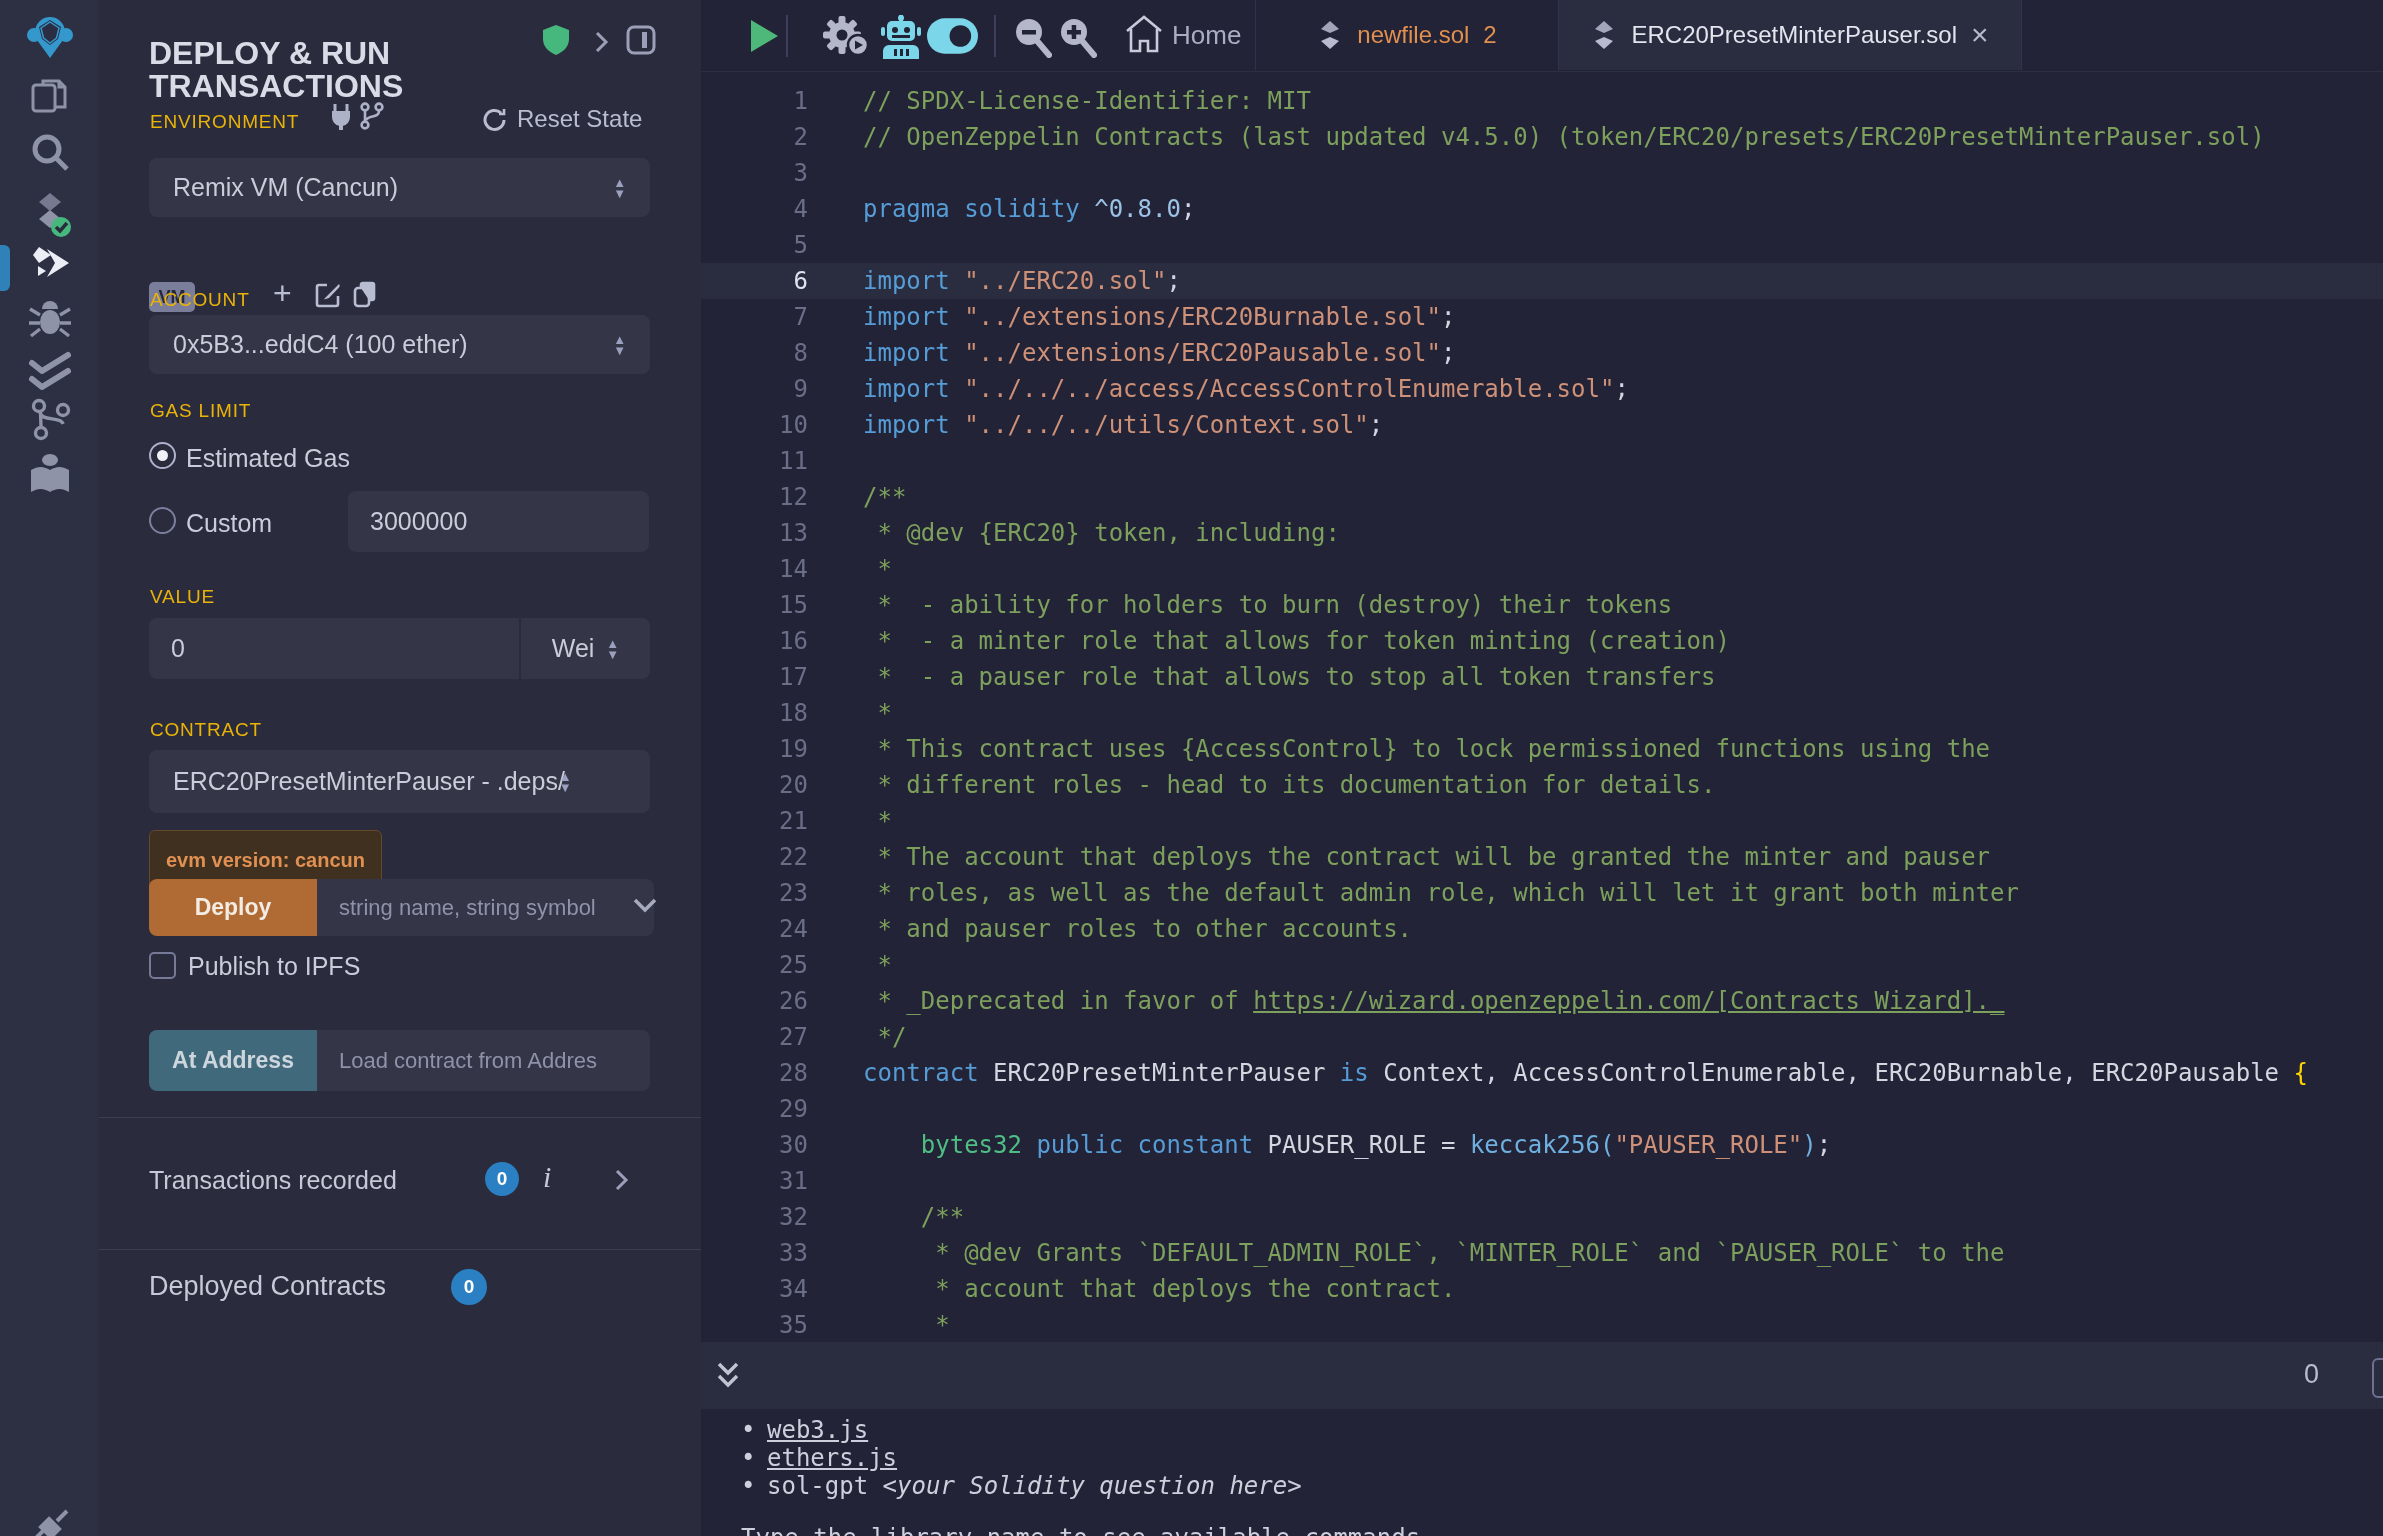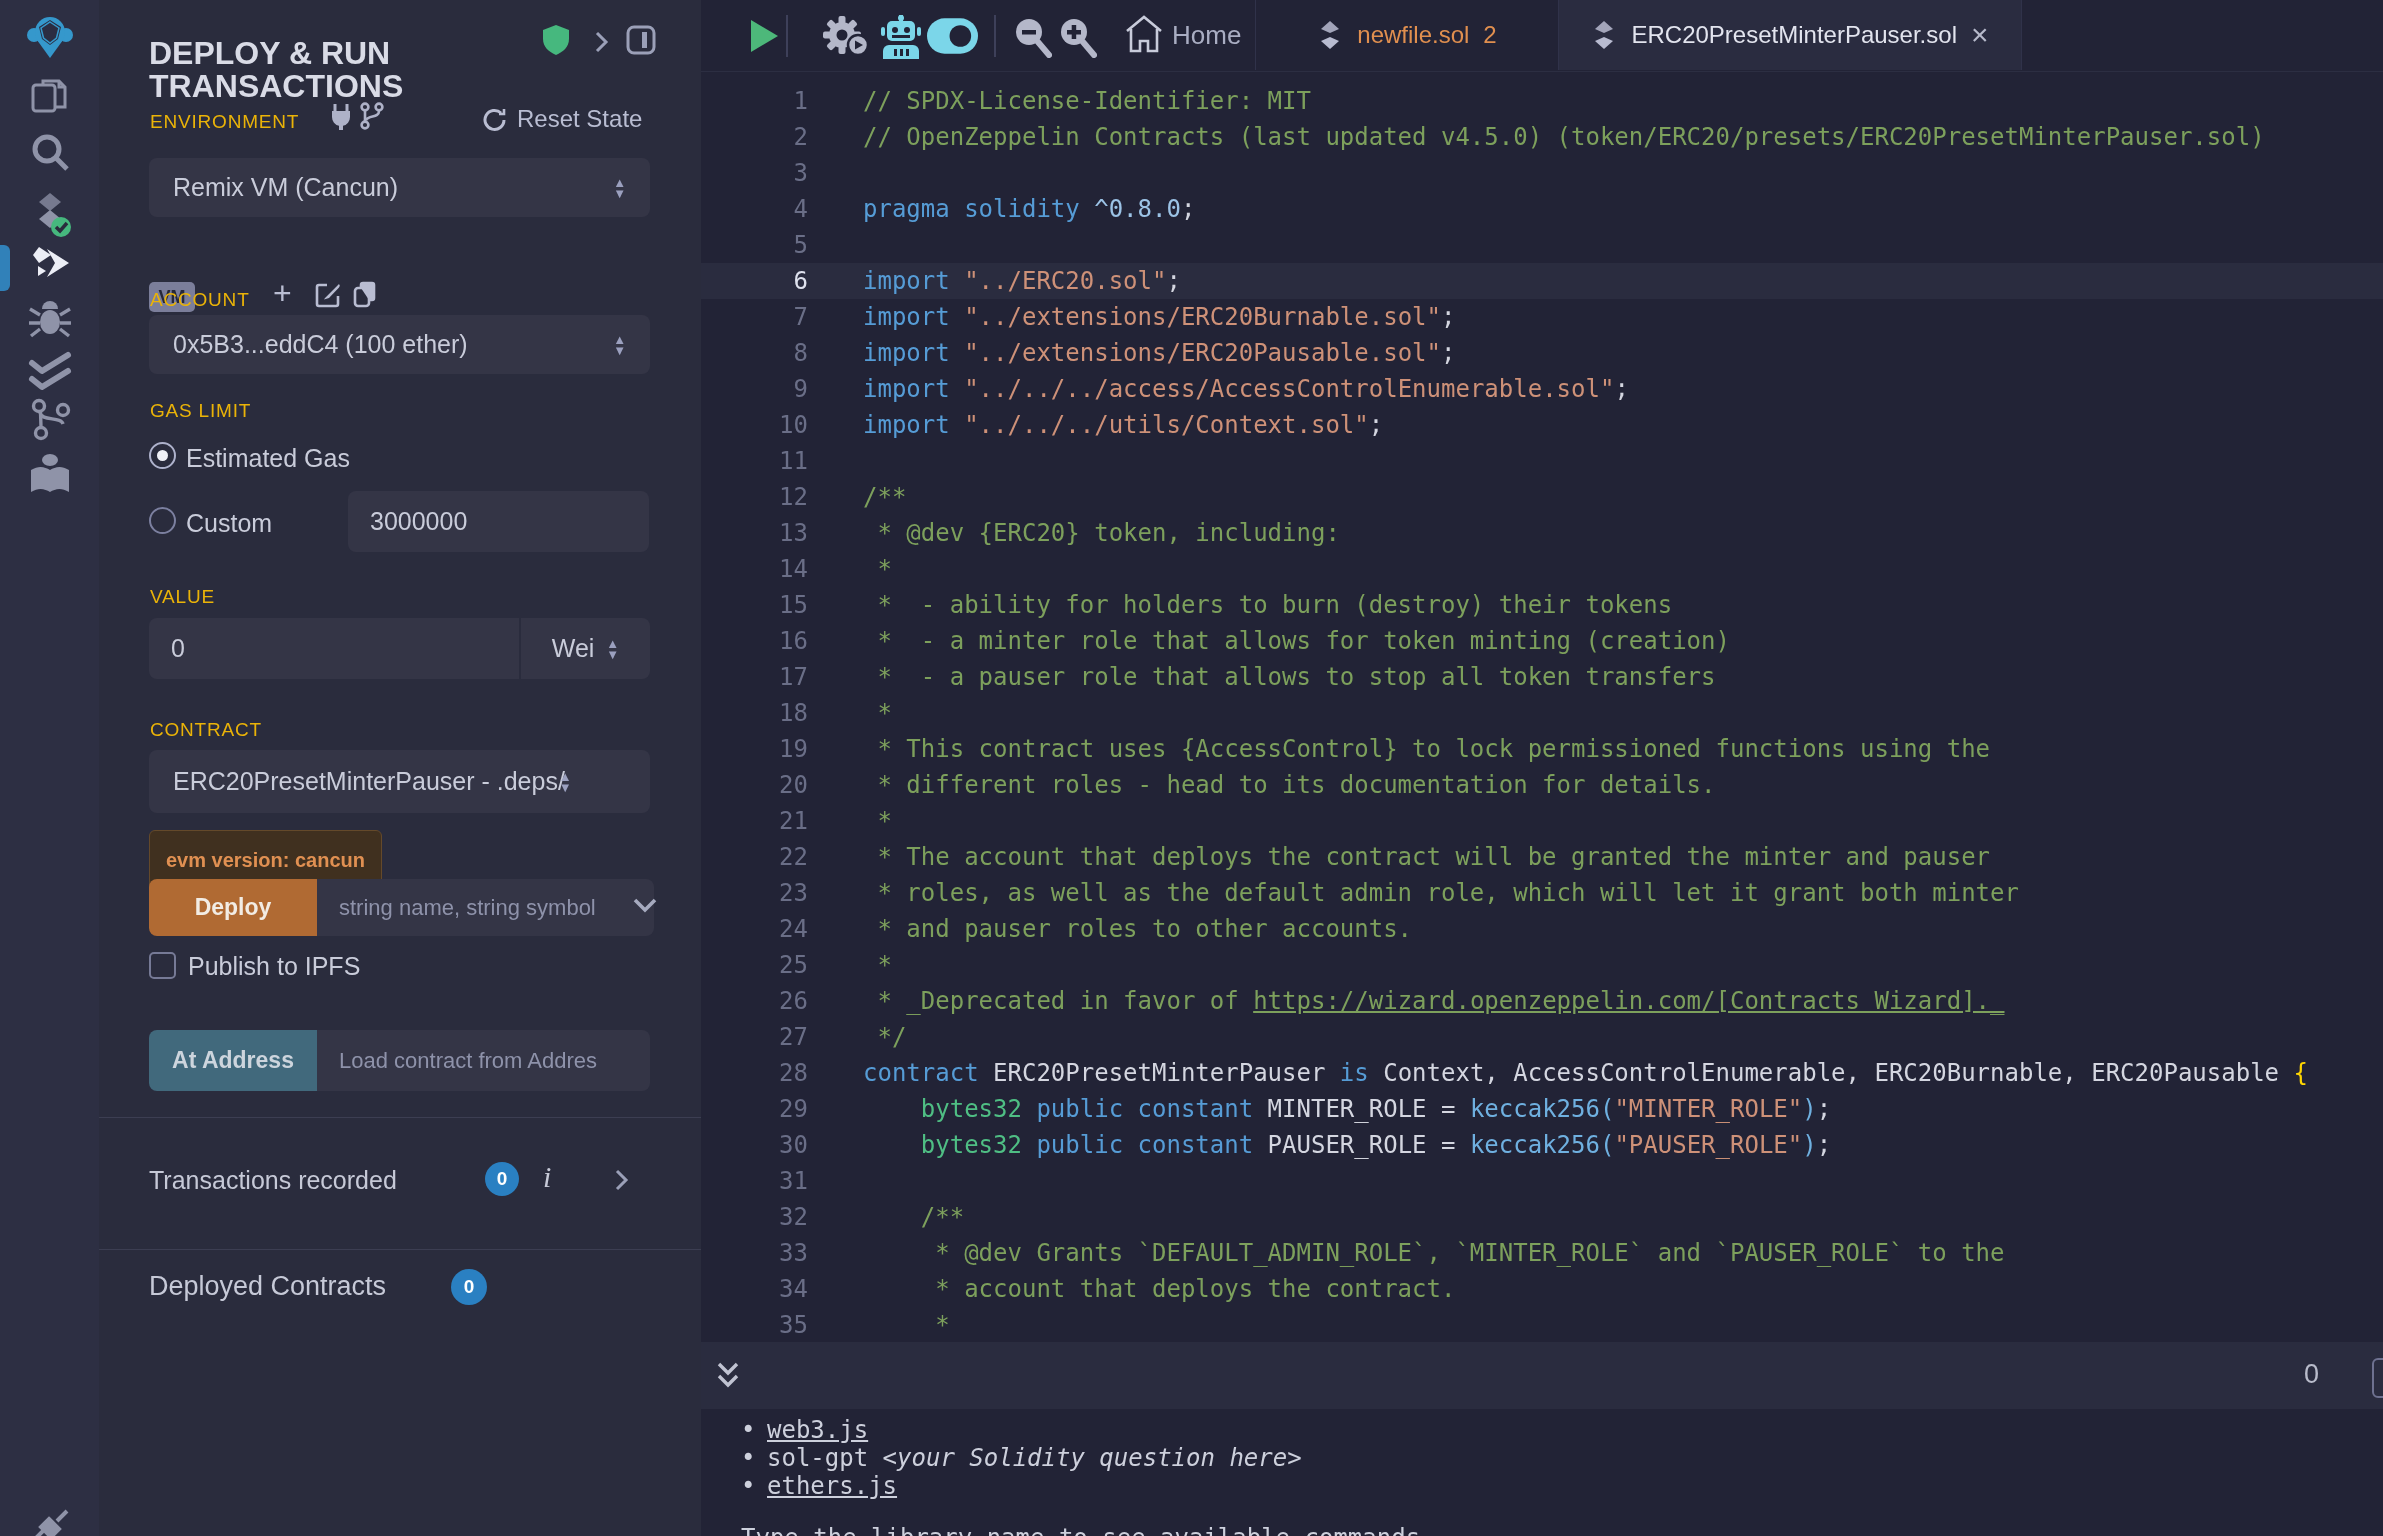--- a/index.html
+++ b/index.html
@@ -507,21 +507,20 @@
         <div class="cl">
           <span class="ln">27</span>
           <span class="ct"><span class="tk-c"> */</span></span>
         </div>
         <div class="cl">
           <span class="ln">28</span>
           <span class="ct"><span class="tk-k">contract</span><span class="tk-d"> ERC20PresetMinterPauser </span><span class="tk-k">is</span><span class="tk-d"> Context, AccessControlEnumerable, ERC20Burnable, ERC20Pausable </span><span class="tk-y">{</span></span>
         </div>
         <div class="cl">
           <span class="ln">29</span>
-          <span class="ct"><span class="tk-d">    </span><span class="tk-t">bytes32</span><span class="tk-d"> </span><span class="tk-k">public constant</span><span class="tk-d"> MINTER_ROLE = </span><span class="tk-f">keccak256</span><span class="tk-f">(</span><span class="tk-s">"MINTER_ROLE"</span><span class="tk-f">)</span><span class="tk-d">;</span></span>
         </div>
         <div class="cl">
           <span class="ln">30</span>
           <span class="ct"><span class="tk-d">    </span><span class="tk-t">bytes32</span><span class="tk-d"> </span><span class="tk-k">public constant</span><span class="tk-d"> PAUSER_ROLE = </span><span class="tk-f">keccak256</span><span class="tk-f">(</span><span class="tk-s">"PAUSER_ROLE"</span><span class="tk-f">)</span><span class="tk-d">;</span></span>
         </div>
         <div class="cl">
           <span class="ln">31</span>
           <span class="ct"></span>
         </div>
         <div class="cl">
@@ -551,20 +550,20 @@
         <svg width="26" height="36" viewBox="0 0 26 36" fill="none" stroke="#c0c3d2" stroke-width="3.4">
           <path d="M4 6 L13 15 L22 6"></path>
             <path d="M4 18 L13 27 L22 18"></path>
         </svg>
       </span>
       <span id="term-count">0</span>
       <span id="term-box"></span>
     </div>
     <div id="termout" class="abs">
         <div class="tline"><span class="bullet">•</span><span class="tlink">web3.js</span></div>
+        <div class="tline"><span class="bullet">•</span><span class="tlink">ethers.js</span></div>
         <div class="tline"><span class="bullet">•</span><span>sol-gpt </span><span class="titalic">&lt;your Solidity question here&gt;</span></div>
-        <div class="tline"><span class="bullet">•</span><span class="tlink">ethers.js</span></div>
         <div class="tspacer"></div>
         <div class="tline"><span>Type the library name to see available commands.</span></div>
       </div>
   </section>
 </div>
 
 
 </body></html>

